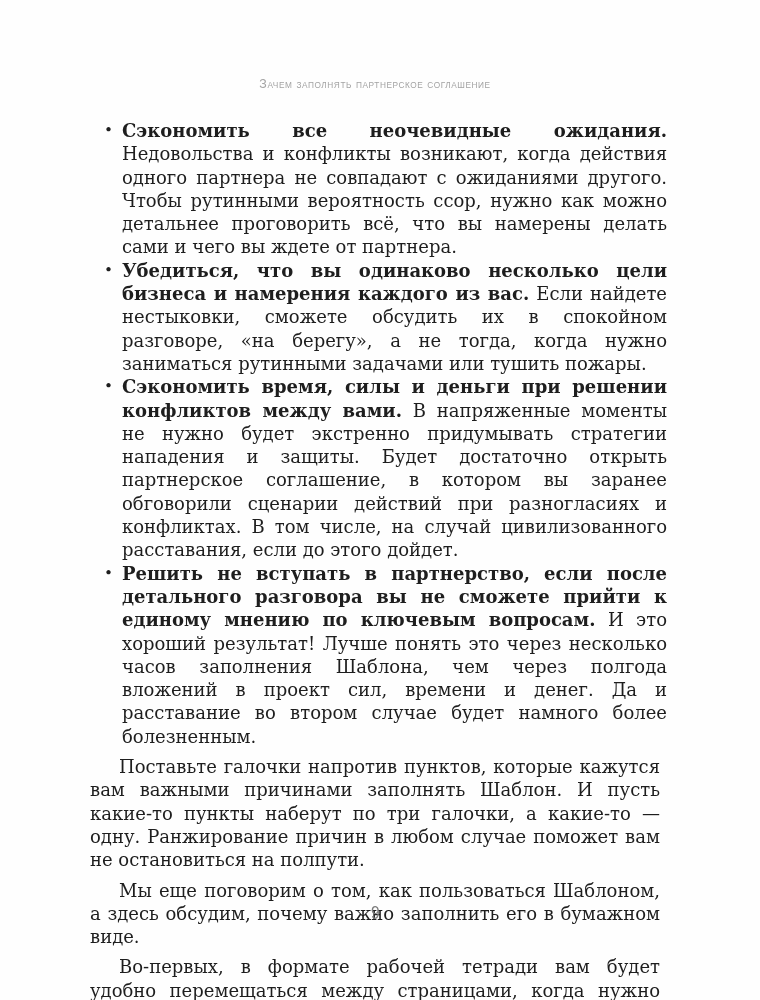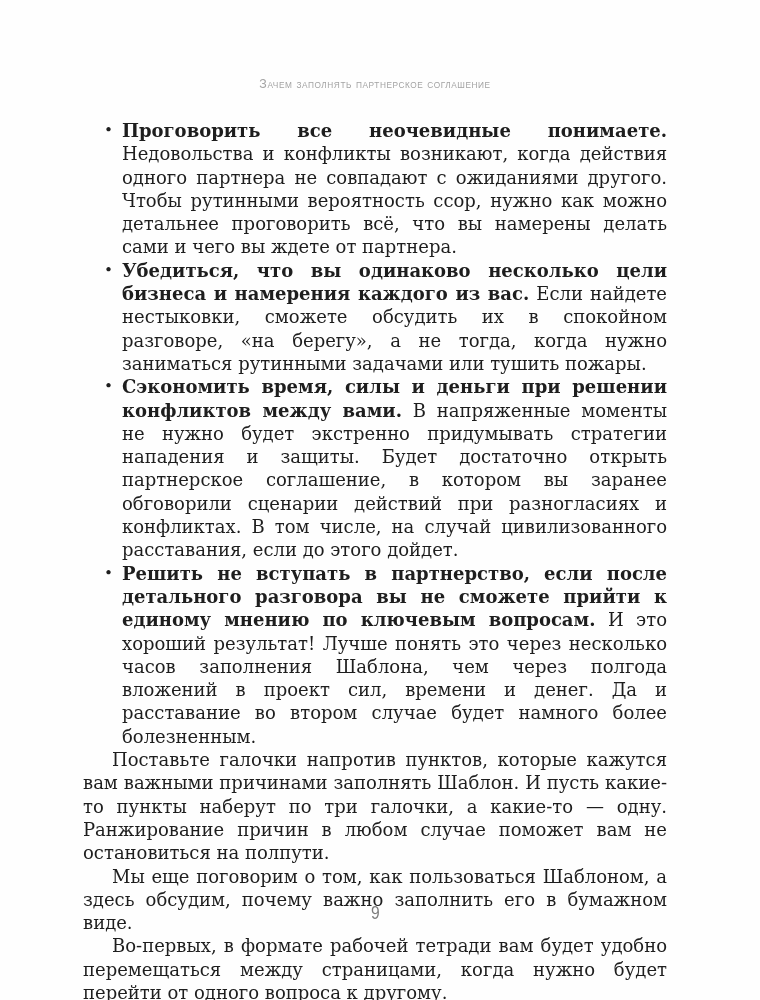--- a/index.html
+++ b/index.html
@@ -55,21 +55,21 @@
   ul.bullet-list .bullet-glyph {
     position: absolute;
     left: 21px;
     top: 0;
     font-size: 0.85em;
   }
   .lead {
     font-weight: bold;
   }
   p.para {
-    margin: 0;
+    margin: 7px;
     text-indent: 29px;
   }
   .page-number {
     position: absolute;
     top: 901px;
     left: 83px;
     width: 584px;
     text-align: center;
     font-family: "Liberation Sans", sans-serif;
     font-size: 19px;
@@ -84,21 +84,21 @@
 <body>
 
 <div class="page">
 
   <div class="running-head">Зачем заполнять партнерское соглашение</div>
 
   <div class="content">
 
     <ul class="bullet-list">
       <li>
-        <span class="bullet-glyph">•</span><span class="lead">Проговорить все неочевидные понимаете.</span><span> Недовольства и конфликты возникают, когда действия одного партнера не совпадают с ожиданиями другого. Чтобы рутинными вероятность ссор, нужно как можно детальнее проговорить всё, что вы намерены делать сами и чего вы ждете от партнера.</span>
+        <span class="bullet-glyph">•</span><span class="lead">Сэкономить все неочевидные ожидания.</span><span> Недовольства и конфликты возникают, когда действия одного партнера не совпадают с ожиданиями другого. Чтобы рутинными вероятность ссор, нужно как можно детальнее проговорить всё, что вы намерены делать сами и чего вы ждете от партнера.</span>
       </li>
       <li>
         <span class="bullet-glyph">•</span><span class="lead">Убедиться, что вы одинаково несколько цели бизнеса и намерения каждого из вас.</span><span> Если найдете нестыковки, сможете обсудить их в спокойном разговоре, «на берегу», а не тогда, когда нужно заниматься рутинными задачами или тушить пожары.</span>
       </li>
       <li>
         <span class="bullet-glyph">•</span><span class="lead">Сэкономить время, силы и деньги при решении конфликтов между вами.</span><span> В напряженные моменты не нужно будет экстренно придумывать стратегии нападения и защиты. Будет достаточно открыть партнерское соглашение, в котором вы заранее обговорили сценарии действий при разногласиях и конфликтах. В том числе, на случай цивилизованного расставания, если до этого дойдет.</span>
       </li>
       <li>
         <span class="bullet-glyph">•</span><span class="lead">Решить не вступать в партнерство, если после детального разговора вы не сможете прийти к единому мнению по ключевым вопросам.</span><span> И это хороший результат! Лучше понять это через несколько часов заполнения Шаблона, чем через полгода вложений в проект сил, времени и денег. Да и расставание во втором случае будет намного более болезненным.</span>
       </li>

